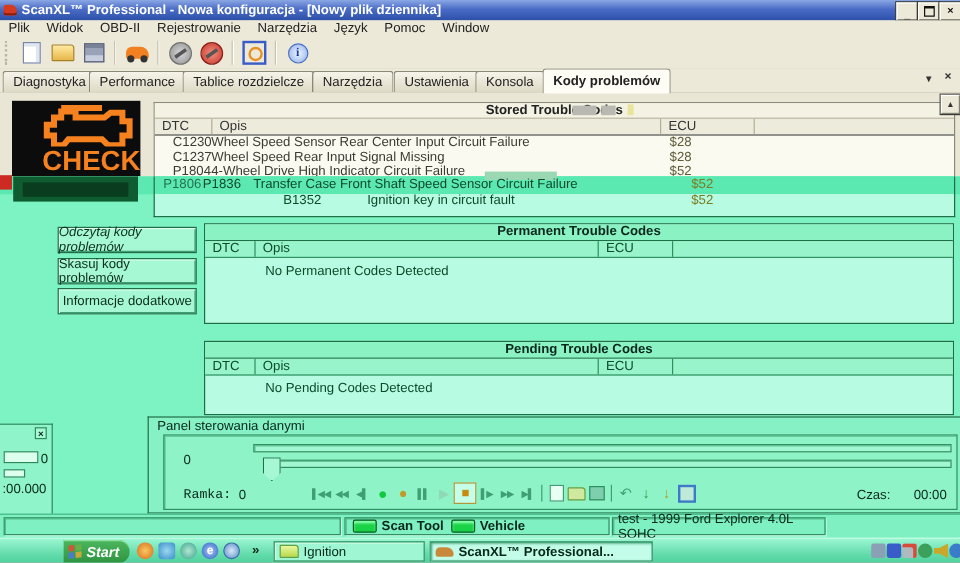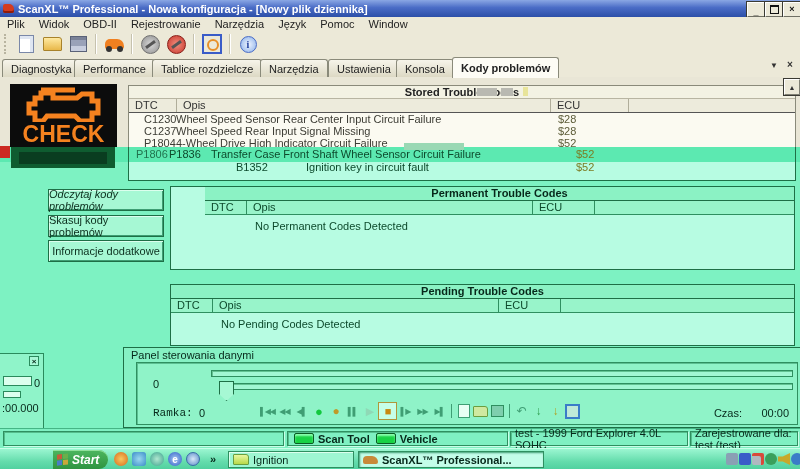--- a/index.html
+++ b/index.html
@@ -37,21 +37,21 @@
   .i-info{width:15px;height:15px;border-radius:50%;background:radial-gradient(#eef4ff,#8ab0e8);border:1px solid #4a6cc6;
     color:#1a3a9a;font-weight:bold;font-size:10px;display:flex;align-items:center;justify-content:center;font-family:"Liberation Serif",serif;}
   
   #tabstrip{left:0;top:57px;width:800px;height:20px;background:#ece9d8;border-bottom:1px solid #9a9a8a;}
   .tab{position:absolute;top:2px;height:17px;border:1px solid #8a8a7a;border-bottom:none;border-radius:3px 3px 0 0;
     background:linear-gradient(#f6f4ea,#ddd9c4);padding:0 8px;display:flex;align-items:center;}
   .tab.active{background:#fdfcf5;font-weight:bold;top:0;height:20px;z-index:3;}
   
   #contentbg{left:0;top:77px;width:800px;height:70px;background:#e9e6d6;}
   #checklight{left:10px;top:84px;width:107px;height:63px;background:#0c0c0c;overflow:hidden;
-    display:flex;flex-direction:column;align-items:center;}
+    display:flex;flex-direction:column;align-items:flex-end;}
   #checklight .ck{color:#f5821f;font-weight:bold;font-size:23px;letter-spacing:0px;line-height:1;margin-top:1px;}
   .groupbox{border:1px solid #8a8a7a;background:#fbfaf1;}
   .grouphead{height:12px;background:#f3f2e3;border-bottom:1px solid #b8b5a2;text-align:center;font-weight:bold;line-height:12px;position:relative;}
   .colhead{height:13px;background:#edebdc;border-bottom:1px solid #555;display:flex;line-height:13px;color:#333;}
   .colhead .cell{border-right:1px solid #b0ad9a;box-sizing:border-box;padding-left:6px;}
   .trow{height:12px;line-height:12px;color:#3c3c34;position:relative;}
   .trow .dtc{position:absolute;left:15px;}
   .trow .dsc{position:absolute;left:47px;}
   .trow .ecu{position:absolute;left:429px;color:#5c5c38;}
   .glitch{position:absolute;background:#b9b9b1;}
@@ -249,41 +249,41 @@
   <div class="abs" style="left:0;top:146px;width:10px;height:12px;background:#cc2a22;"></div>
   <div class="abs" style="left:11px;top:147px;width:104px;height:21px;background:#0f5c30;">
     <div style="position:absolute;left:8px;top:5px;width:88px;height:12px;background:#0a3d20;"></div>
   </div>
 
   <div class="abs" id="storedtail">
     <span class="glitch" style="left:275px;top:-4px;width:60px;height:7px;background:#9ad8b4;"></span>
     <div class="trow" style="height:14px;line-height:14px;">
       <span class="tealtext" style="position:absolute;left:7px;opacity:.75;">P1806</span>
       <span class="tealtext" style="position:absolute;left:40px;">P1836</span>
-      <span class="tealtext" style="position:absolute;left:82px;">Transfer Case Front Shaft Wheel Sensor Circuit Failure</span>
+      <span class="tealtext" style="position:absolute;left:82px;">Transfer Case Front Shaft Speed Sensor Circuit Failure</span>
       <span class="tealmoney" style="position:absolute;left:447px;">$52</span>
     </div>
     <div class="trow" style="height:13px;line-height:13px;">
       <span class="tealtext" style="position:absolute;left:107px;">B1352</span>
       <span class="tealtext" style="position:absolute;left:177px;">Ignition key in circuit fault</span>
       <span class="tealmoney" style="position:absolute;left:447px;">$52</span>
     </div>
   </div>
 
   <div class="tealbtn" style="top:189px;font-style:italic;">
       <span>Odczytaj kody problemów</span>
     </div>
   <div class="tealbtn" style="top:215px;">
       <span>Skasuj kody problemów</span>
     </div>
   <div class="tealbtn" style="top:240px;">
       <span>Informacje dodatkowe</span>
     </div>
 
-  <div class="tgroup" style="top:186px;height:84px;padding-left:34px;">
+  <div class="tgroup" style="top:186px;height:84px;">
     <div class="tgrouphead"><span>Permanent Trouble Codes</span></div>
     <div class="tcolhead">
       <span class="cell" style="width:42px;">DTC</span>
       <span class="cell" style="width:286px;">Opis</span>
       <span class="cell" style="width:62px;">ECU</span>
       <span class="cell" style="flex:1;border-right:none;"></span>
     </div>
     <div class="tempty">No Permanent Codes Detected</div>
   </div>
 
@@ -385,23 +385,20 @@
     <div class="sseg" style="left:3px;width:281px;"></div>
     <div class="sseg" style="left:287px;width:221px;font-weight:bold;">
       <span class="led"></span>
       <span>Scan Tool</span>
       <span class="led"></span>
       <span>Vehicle</span>
     </div>
     <div class="sseg" style="left:510px;width:178px;padding-left:4px;">
       <span>test - 1999 Ford Explorer 4.0L SOHC</span>
     </div>
-    <div class="sseg" style="left:690px;width:108px;padding-left:4px;">
-      <span>Zarejestrowane dla: test (test)</span>
-    </div>
   </div>
 
   <div class="abs" id="taskbar">
 
     <div style="position:absolute;left:0;top:24px;width:56px;height:13px;background:#8ff4c9;display:flex;align-items:center;">
       <span style="width:10px;height:10px;border-radius:50%;background:#3a7cc8;margin-left:2px;"></span>
       <span style="width:10px;height:10px;background:#4a6cc6;margin-left:2px;"></span>
       <span style="margin-left:3px;color:#06281a;">10:39</span>
     </div>
     <div id="startbtn">

